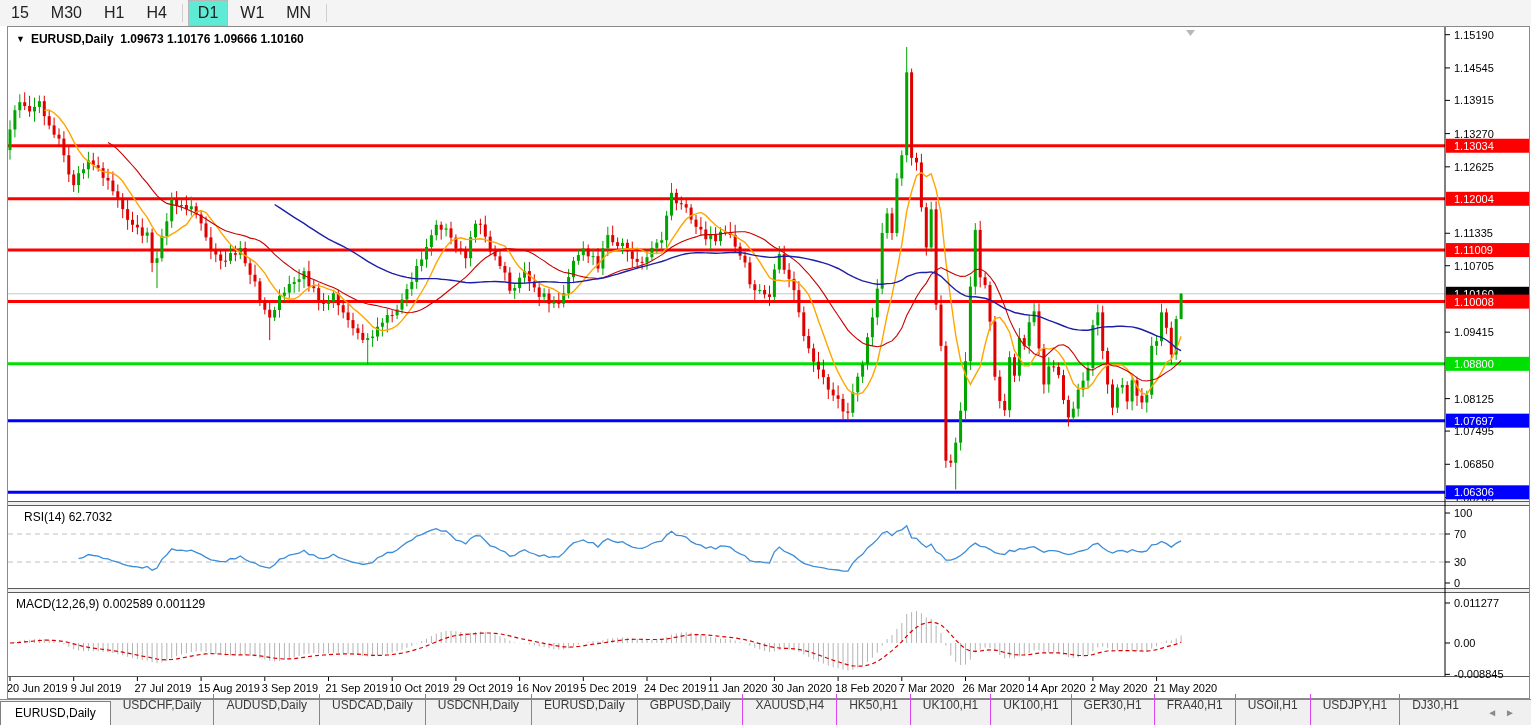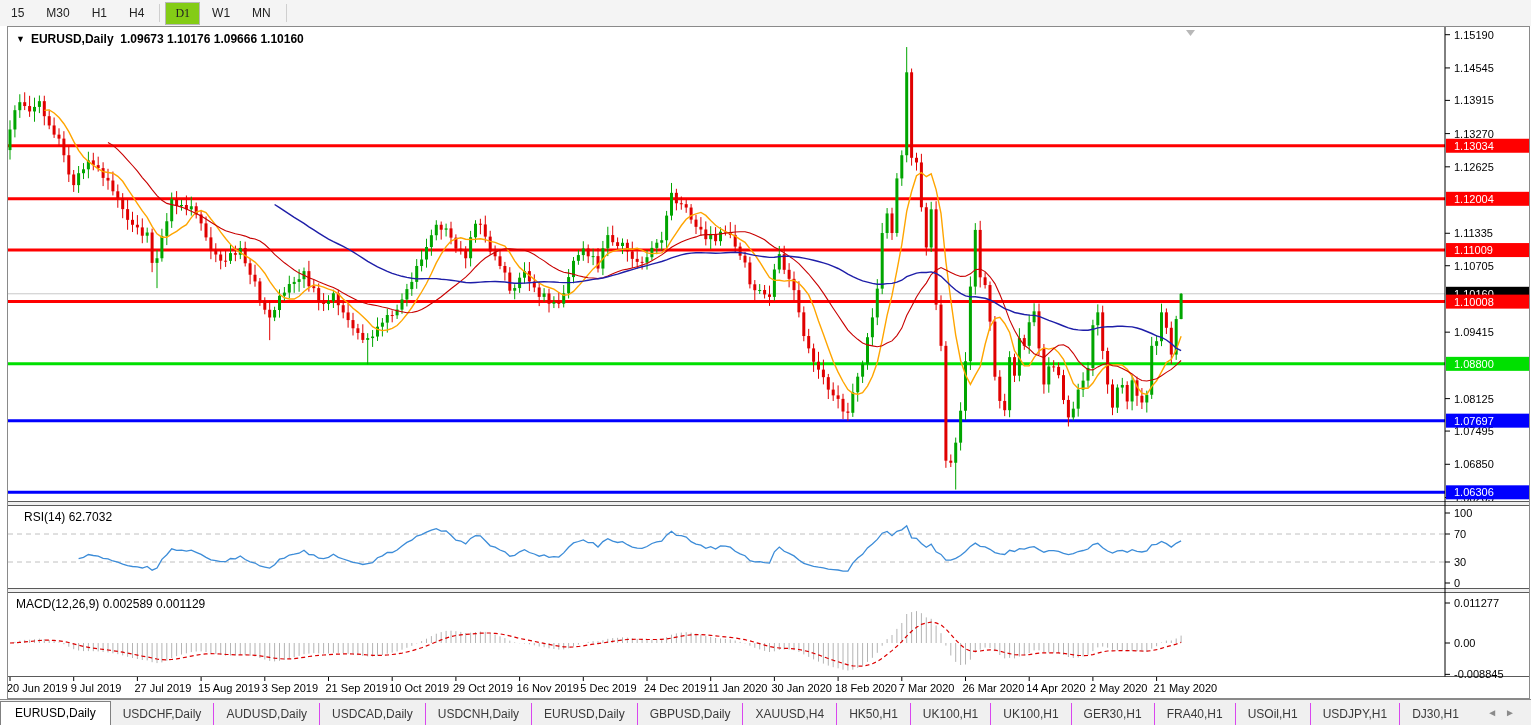--- a/index.html
+++ b/index.html
@@ -1,32 +1,32 @@
 <!DOCTYPE html>
 <html><head>
 <meta charset="utf-8">
 <style>
   html,body{margin:0;padding:0;background:#fff;font-family:"Liberation Sans",sans-serif;}
   #app{position:relative;width:1531px;height:725px;background:#fff;overflow:hidden;}
   
   #toolbar{position:absolute;left:0;top:0;width:1531px;height:26px;background:#f4f4f4;
-           display:flex;align-items:center;font-size:12px;color:#222;}
+           display:flex;align-items:center;font-size:16px;color:#222;}
   .tfbtn{padding:3px 9px;margin:0 1px;cursor:default;border:1px solid transparent;}
-  .tfbtn.active{background:#84cc16;border:1px solid #b8b8b8;font-family:Liberation Serif, serif;}
+  .tfbtn.active{background:#5eead4;border:1px solid #b8b8b8;}
   .tfsep{width:1px;height:18px;background:#cfcfcf;margin:0 4px;}
   
   #chartwin{position:absolute;left:7px;top:26px;width:1523px;height:673px;
             border:1px solid #8a8a8a;background:#fff;box-sizing:border-box;}
   #chartsvg{position:absolute;left:0;top:0;}
   .overlaylabel{position:absolute;font-size:12px;font-weight:bold;color:#000000;white-space:pre;pointer-events:none;}
   .dd-icon{display:inline-block;font-size:9px;margin-right:6px;position:relative;top:-1px;}
   
   #tabbar{position:absolute;left:0;top:699px;width:1531px;height:26px;background:#f0f0f0;
           border-top:1px solid #888;display:flex;align-items:flex-end;font-size:12px;color:#3a3a3a;}
-  .tab{padding:4px 12px 5px 12px;white-space:nowrap;cursor:default;}
+  .tab{padding:4px 12px 14px 12px;white-space:nowrap;cursor:default;}
   .tab.active{background:#fff;border:1px solid #808080;border-bottom:none;color:#000;padding:4px 14px 6px 14px;margin-top:-1px;}
   .tab:not(.active)+.tab:not(.active){border-left:1px solid #d946ef;}
   .tabnav{position:absolute;right:8px;top:7px;color:#8a8a8a;font-size:10px;letter-spacing:8px;}
   .tabnav span{cursor:default;}
 </style>
 </head>
 <body>
 <div id="app">
 
   <div id="toolbar">

